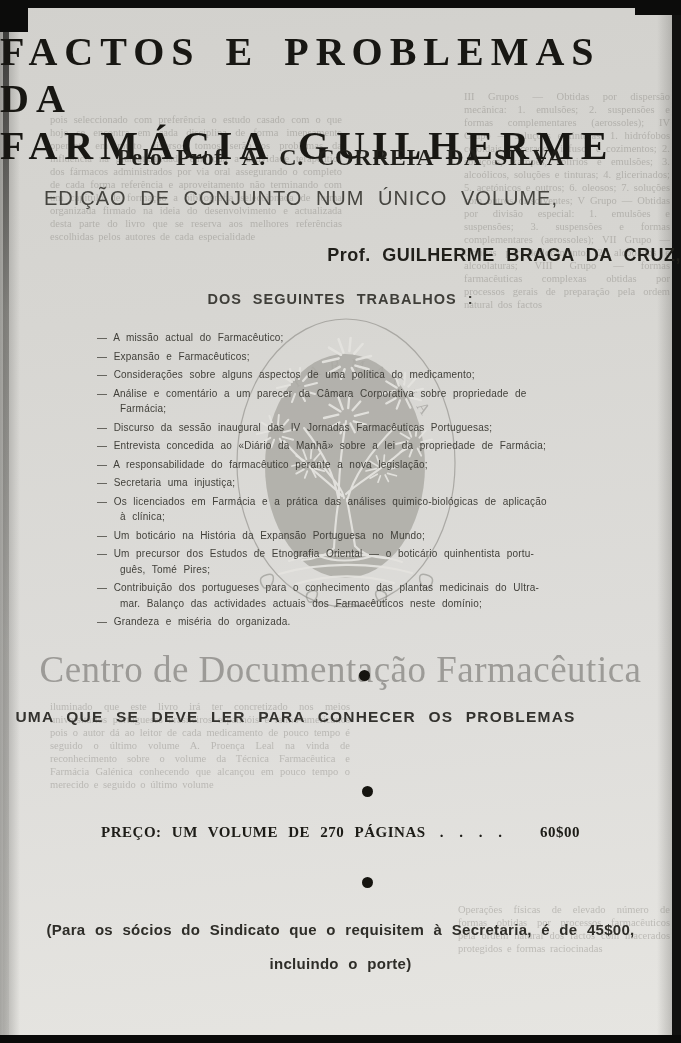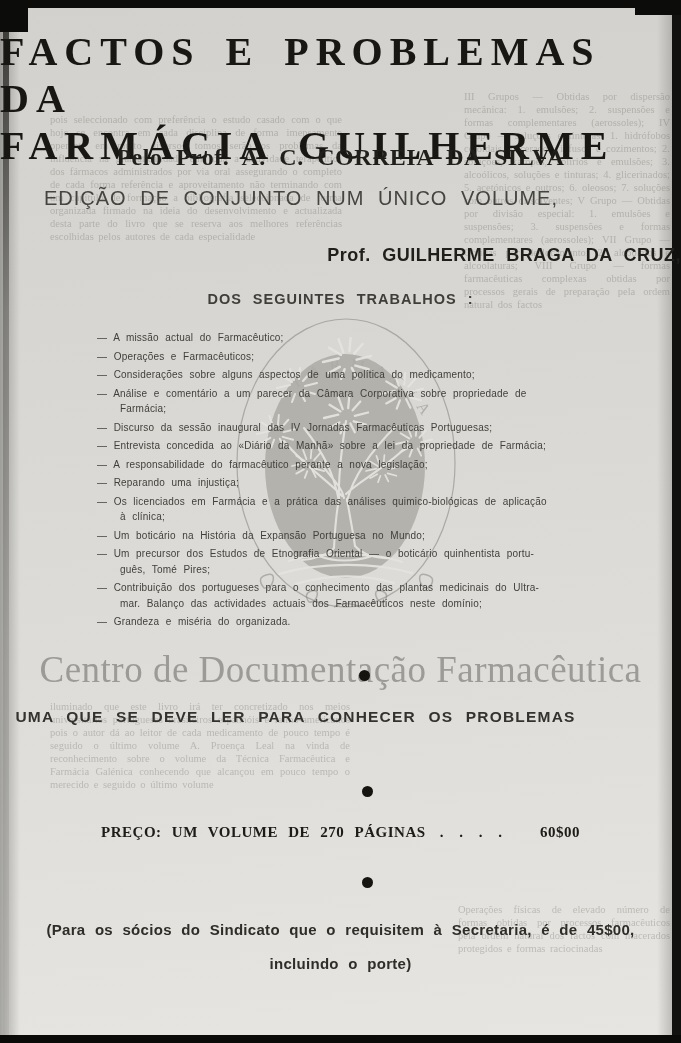--- a/index.html
+++ b/index.html
@@ -113,28 +113,28 @@
     </div>
     <div class="byline">Pelo Prof. A. C. CORREIA DA SILVA</div>
     <div class="edition">
       <div>EDIÇÃO DE CONJUNTO NUM ÚNICO VOLUME,</div>
     </div>
     <div class="preface">Prof. GUILHERME BRAGA DA CRUZ,</div>
     <div class="works-heading">DOS SEGUINTES TRABALHOS :</div>
 
     <ul class="works">
         <li>— A missão actual do Farmacêutico;</li>
-        <li>— Operações e Farmacêuticos;</li>
+        <li>— Expansão e Farmacêuticos;</li>
         <li>— Considerações sobre alguns aspectos de uma política do medicamento;</li>
         <li>— Análise e comentário a um parecer da Câmara Corporativa sobre propriedade de
 Farmácia;</li>
         <li>— Discurso da sessão inaugural das IV Jornadas Farmacêuticas Portuguesas;</li>
         <li>— Entrevista concedida ao «Diário da Manhã» sobre a lei da propriedade de Farmácia;</li>
         <li>— A responsabilidade do farmacêutico perante a nova legislação;</li>
-        <li>— Reparando uma injustiça;</li>
+        <li>— Secretaria uma injustiça;</li>
         <li>— Os licenciados em Farmácia e a prática das análises quimico-biológicas de aplicação
 à clínica;</li>
         <li>— Um boticário na História da Expansão Portuguesa no Mundo;</li>
         <li>— Um precursor dos Estudos de Etnografia Oriental — o boticário quinhentista portu-
 guês, Tomé Pires;</li>
         <li>— Contribuição dos portugueses para o conhecimento das plantas medicinais do Ultra-
 mar. Balanço das actividades actuais dos Farmacêuticos neste domínio;</li>
         <li>— Grandeza e miséria do organizada.</li>
       </ul>
 

